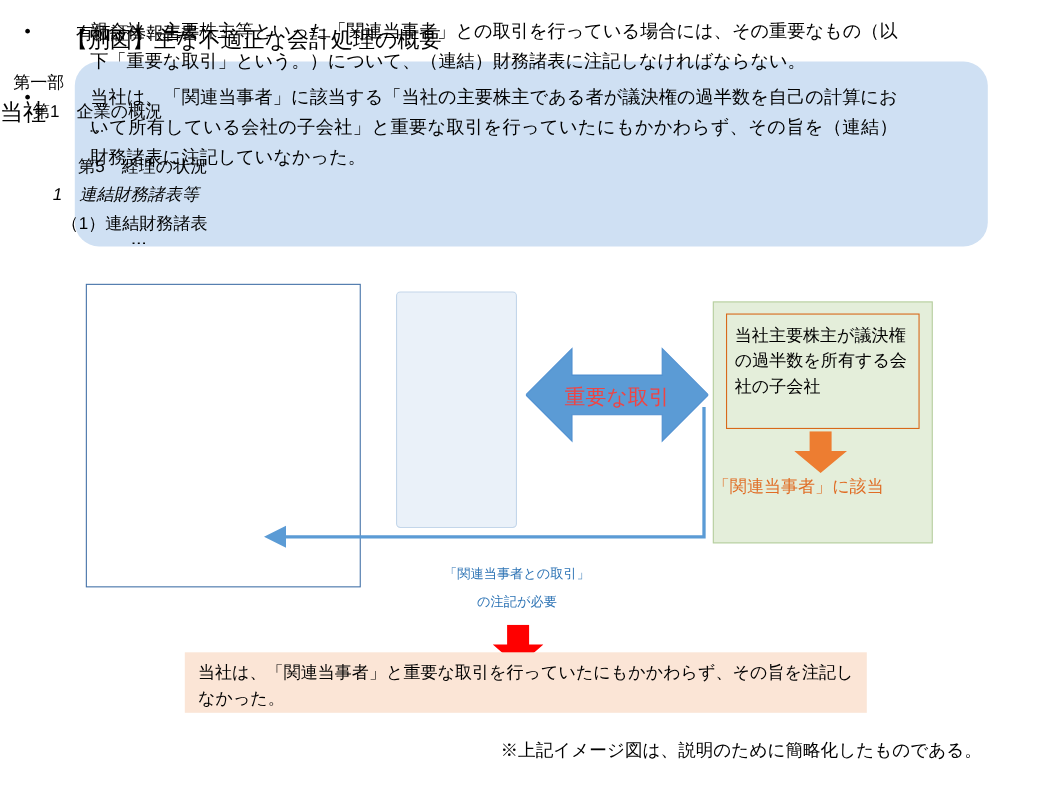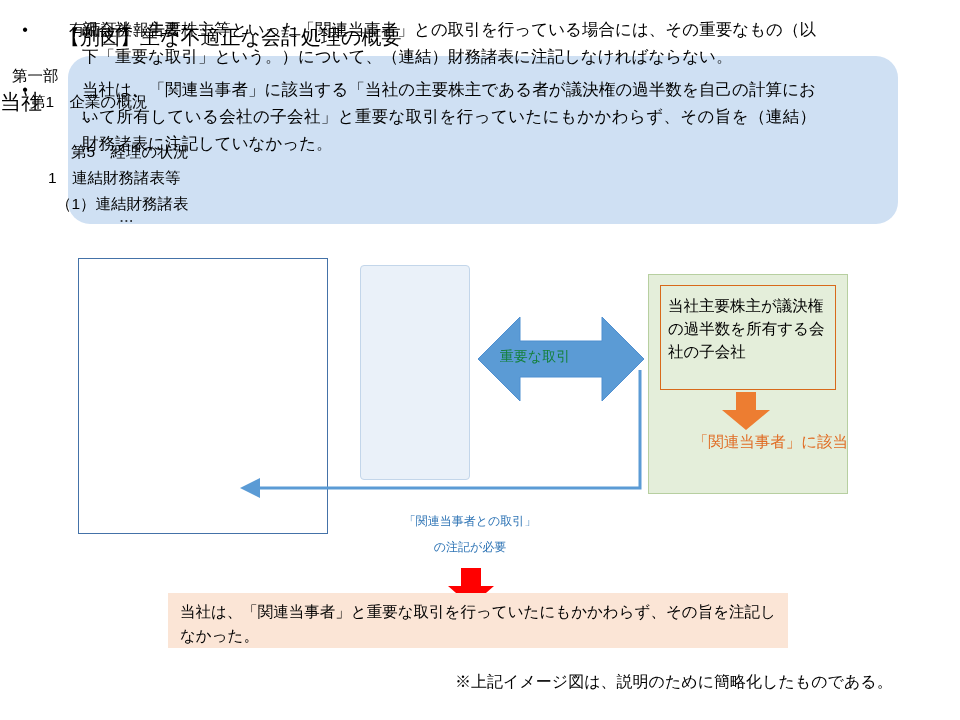--- a/index.html
+++ b/index.html
@@ -91,21 +91,21 @@
   .doc-line {
     position: absolute;
     font-size: 15.5px;
     line-height: 20px;
     white-space: nowrap;
   }
   #doc-l1 { left: 12px; top: 66px; }
   #doc-l2 { left: 30px; top: 92px; }
   #doc-dots1 { left: 86px; top: 112px; font-size: 14px; letter-spacing: 0; }
   #doc-l3 { left: 30px; top: 142px; margin-left: 41px; }
-  #doc-l4 { left: 48px; top: 168px; }
+  #doc-l4 { left: 48px; top: 168px; font-style: italic; }
   #doc-l5 { left: 56px; top: 194px; }
   #doc-dots2 { left: 124px; top: 214px; font-size: 14px; }
 
   .vdots {
     writing-mode: vertical-rl;
     line-height: 6px;
     font-size: 14px;
   }
 
   
@@ -132,26 +132,26 @@
   
   #transaction-arrow {
     position: absolute;
     left: 478px;
     top: 305px;
     width: 166px;
     height: 108px;
   }
   #transaction-label {
     position: absolute;
-    left: 452px;
+    left: 478px;
     top: 348px;
     width: 166px;
     text-align: center;
-    font-size: 14px;
-    color: #15803d;
+    font-size: 19px;
+    color: #ef4444;
   }
 
   
   #subsidiary-box {
     position: absolute;
     left: 648px;
     top: 274px;
     width: 200px;
     height: 220px;
     background: #e4eeda;
@@ -181,21 +181,21 @@
     left: 722px;
     top: 392px;
     width: 48px;
     height: 38px;
   }
   #related-party-label {
     position: absolute;
     left: 648px;
     top: 432px;
     width: 200px;
-    text-align: right;
+    text-align: left;
     font-size: 15.5px;
     color: #e06c24;
   }
 
   
   #connector {
     position: absolute;
     left: 230px;
     top: 370px;
     width: 420px;

